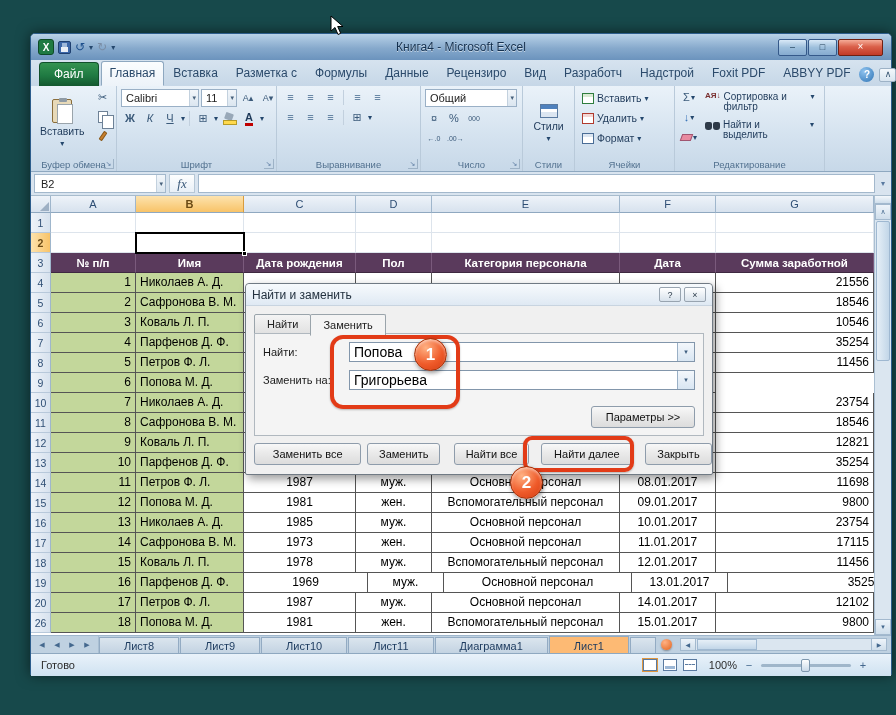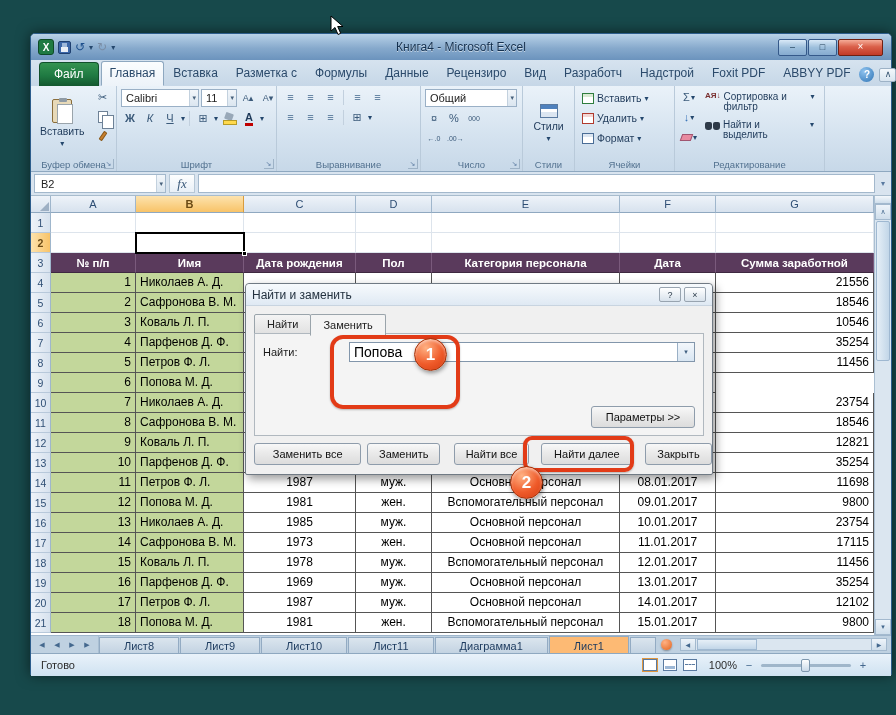--- a/index.html
+++ b/index.html
@@ -550,38 +550,38 @@
             <div class="tcell" style="width: 112px; text-align: center;">1978</div>
             <div class="tcell" style="width: 76px; text-align: center;">муж.</div>
             <div class="tcell" style="width: 188px; text-align: center;">Вспомогательный персонал</div>
             <div class="tcell" style="width: 96px; text-align: center;">12.01.2017</div>
             <div class="tcell" style="width: 158px; text-align: right;">11456</div>
           </div>
           <div class="grow">
             <div class="rowh" style="width: 20px;">19</div>
             <div class="tcell green" style="width: 85px; text-align: right;">16</div>
             <div class="tcell green" style="width: 108px; text-align: left;">Парфенов Д. Ф.</div>
-            <div class="tcell" style="width: 112px; text-align: center;">1969</div>
+            <div class="tcell" style="width: 124px; text-align: center;">1969</div>
             <div class="tcell" style="width: 76px; text-align: center;">муж.</div>
             <div class="tcell" style="width: 188px; text-align: center;">Основной персонал</div>
             <div class="tcell" style="width: 96px; text-align: center;">13.01.2017</div>
             <div class="tcell" style="width: 158px; text-align: right;">35254</div>
           </div>
           <div class="grow">
             <div class="rowh" style="width: 20px;">20</div>
             <div class="tcell green" style="width: 85px; text-align: right;">17</div>
             <div class="tcell green" style="width: 108px; text-align: left;">Петров Ф. Л.</div>
             <div class="tcell" style="width: 112px; text-align: center;">1987</div>
             <div class="tcell" style="width: 76px; text-align: center;">муж.</div>
             <div class="tcell" style="width: 188px; text-align: center;">Основной персонал</div>
             <div class="tcell" style="width: 96px; text-align: center;">14.01.2017</div>
             <div class="tcell" style="width: 158px; text-align: right;">12102</div>
           </div>
           <div class="grow">
-            <div class="rowh" style="width: 20px;">21</div>
+            <div class="rowh" style="width: 20px;">26</div>
             <div class="tcell green" style="width: 85px; text-align: right;">18</div>
             <div class="tcell green" style="width: 108px; text-align: left;">Попова М. Д.</div>
             <div class="tcell" style="width: 112px; text-align: center;">1981</div>
             <div class="tcell" style="width: 76px; text-align: center;">жен.</div>
             <div class="tcell" style="width: 188px; text-align: center;">Вспомогательный персонал</div>
             <div class="tcell" style="width: 96px; text-align: center;">15.01.2017</div>
             <div class="tcell" style="width: 158px; text-align: right;">9800</div>
           </div>
         </div>
 
@@ -599,20 +599,27 @@
         </div>
         <div class="dlg-tabs">
           <span class="dtab">Найти</span>
           <span class="dtab active">Заменить</span>
         </div>
         <div class="dlg-panel">
           <div class="drow">
             <label>Найти:</label>
             <div class="combo">
               <span class="combo-text">Попова</span>
+              <span class="combo-arrow">▾</span>
+            </div>
+          </div>
+          <div class="drow">
+            <label>Заменить на:</label>
+            <div class="combo">
+              <span class="combo-text">Григорьева</span>
               <span class="combo-arrow">▾</span>
             </div>
           </div>
           <div class="dbtn options-btn">Параметры &gt;&gt;</div>
         </div>
         <div class="dlg-actions" id="dlg-actions">
             <div class="dbtn" style="width: 112px; margin-left: 8px;">Заменить все</div>
             <div class="dbtn" style="width: 76px; margin-left: 6px;">Заменить</div>
             <div class="dbtn" style="width: 78px; margin-left: 14px;">Найти все</div>
             <div class="dbtn" style="width: 96px; margin-left: 12px;">Найти далее</div>

